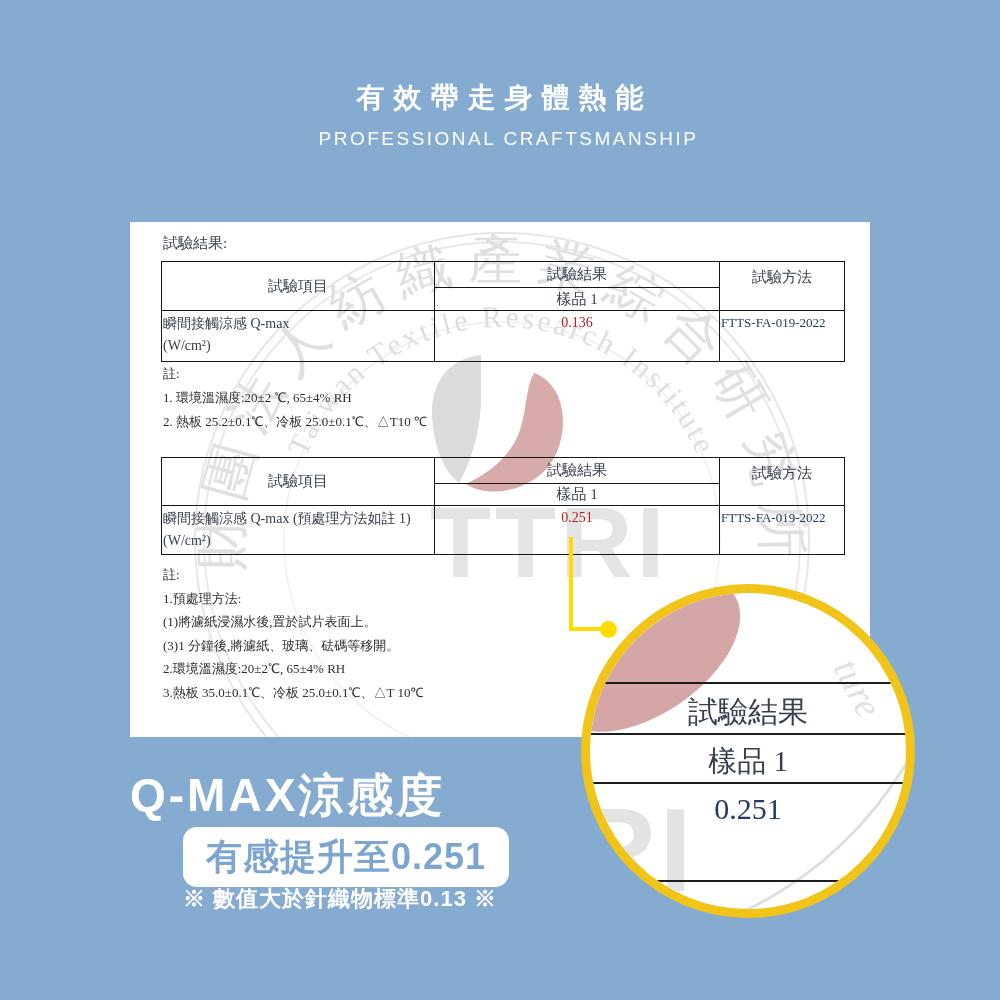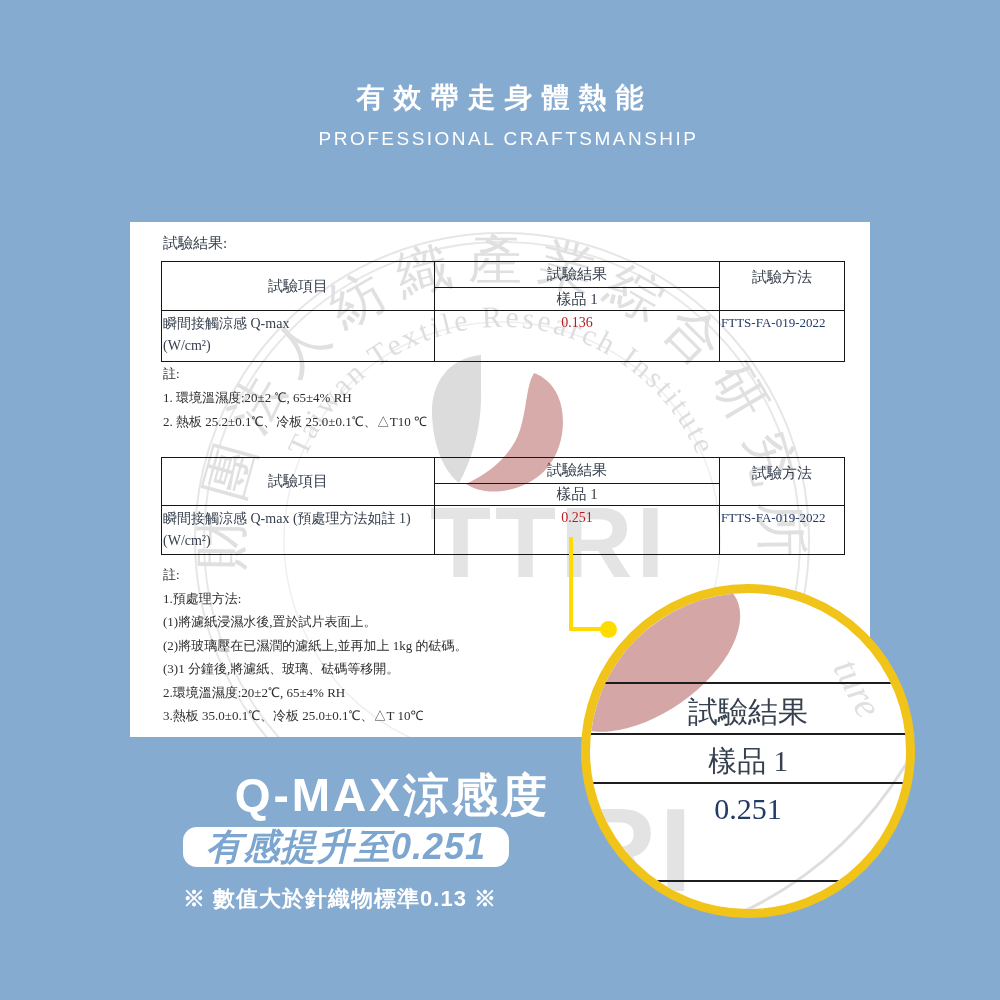--- a/index.html
+++ b/index.html
@@ -40,24 +40,24 @@
   .mag{position:absolute;left:581px;top:584px;width:334px;height:334px;box-sizing:border-box;
        border:9px solid #F0C419;border-radius:50%;background:#ffffff;overflow:hidden;z-index:3;
        font-family:"Liberation Serif",serif;}
   .mag-line{position:absolute;left:0;right:0;height:2px;background:#1d1d1d;}
   .mag-row{position:absolute;left:0;right:0;text-align:center;color:#37404E;}
   .mag-row-1{top:99px;font-size:30px;}
   .mag-row-2{top:149px;font-size:29px;}
   .mag-row-3{top:199px;font-size:30px;color:#223A66;}
   .mag-svg{position:absolute;left:0;top:0;}
   
-  .hl-heading{position:absolute;left:130px;top:765px;width:420px;text-align:right;
+  .hl-heading{position:absolute;left:130px;top:765px;width:420px;text-align:left;
     color:#ffffff;font-size:46px;font-weight:bold;letter-spacing:3px;}
-  .hl-badge{position:absolute;left:183px;top:827px;width:326px;height:40px;background:#ffffff;
-    border-radius:14px;display:flex;align-items:center;justify-content:center;font-style:italic;}
+  .hl-badge{position:absolute;left:183px;top:827px;width:326px;height:60px;background:#ffffff;
+    border-radius:14px;display:flex;align-items:center;justify-content:center;}
   .hl-badge-text{color:#7CA6CF;font-size:36px;font-weight:bold;letter-spacing:1px;}
   .hl-footnote{position:absolute;left:130px;top:884px;width:420px;text-align:center;
     color:#ffffff;font-size:22px;font-weight:bold;letter-spacing:1px;}
 </style>
 </head>
 <body>
 
 <div class="page">
 
   <div class="page-title">有效帶走身體熱能</div>
@@ -115,21 +115,20 @@
         <div>(W/cm²)</div>
       </div>
       <div class="d-value bR">0.251</div>
       <div class="d-method">FTTS-FA-019-2022</div>
     </div>
 
     <div class="notes notes-2">
       <div>註:</div>
       <div>1.預處理方法:</div>
       <div>(1)將濾紙浸濕水後,置於試片表面上。</div>
-      <div>(2)將玻璃壓在已濕潤的濾紙上,並再加上 1kg 的砝碼。</div>
       <div>(3)1 分鐘後,將濾紙、玻璃、砝碼等移開。</div>
       <div>2.環境溫濕度:20±2℃, 65±4% RH</div>
       <div>3.熱板 35.0±0.1℃、冷板 25.0±0.1℃、△T 10℃</div>
     </div>
   </div>
 
   <div class="conn-v"></div>
   <div class="conn-h"></div>
   <div class="conn-dot"></div>
 

